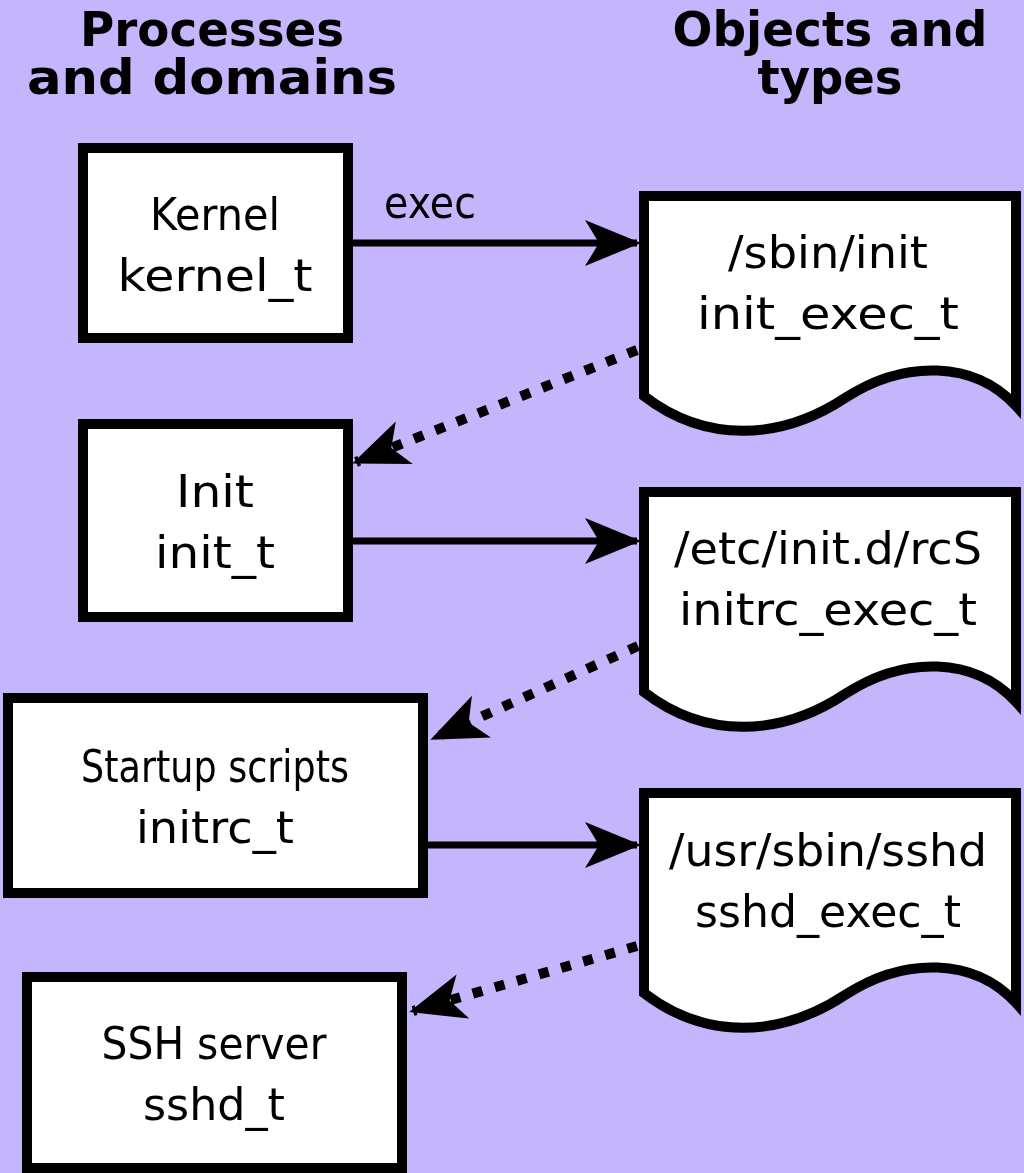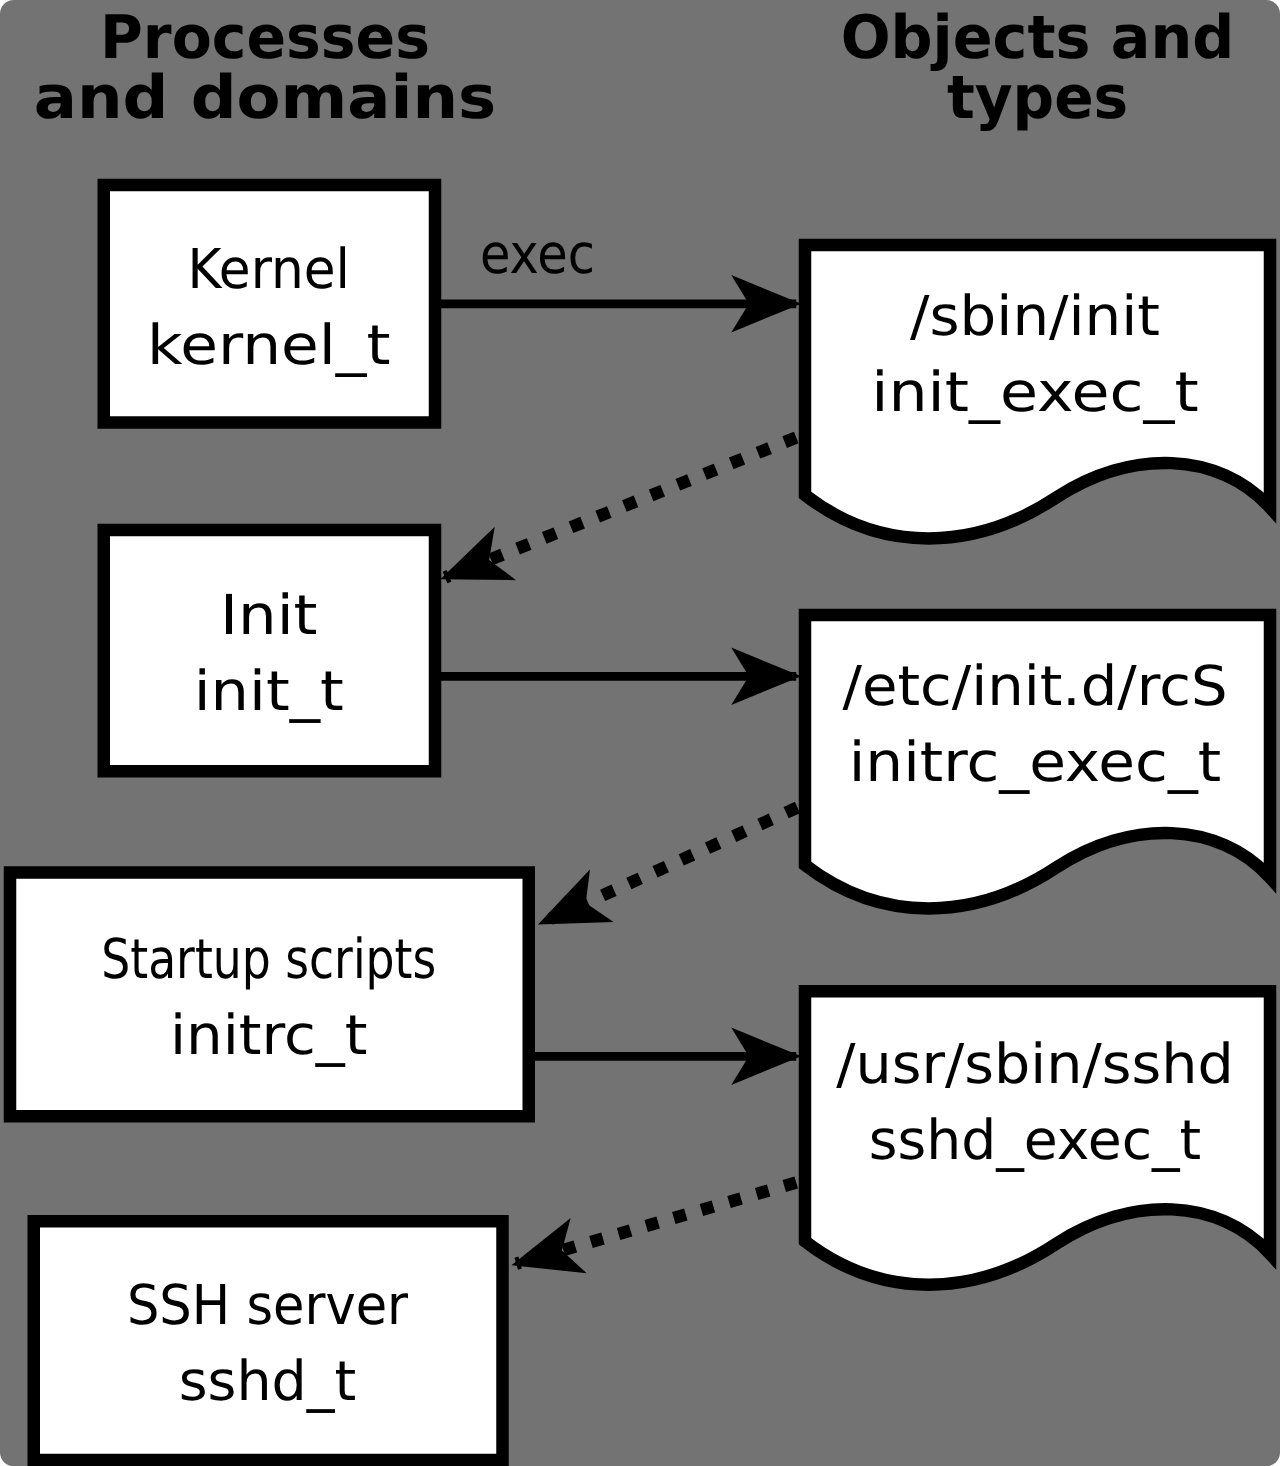--- a/index.html
+++ b/index.html
@@ -3,23 +3,22 @@
 <meta charset="utf-8">
 <style>
   html, body {
     margin: 0;
     padding: 0;
     background: #ffffff;
   }
   .diagram-wrap {
     width: 1024px;
     height: 1173px;
-    background: #737373;
+    background: #c4b5fd;
     overflow: hidden;
-    border-radius: 11px;
   }
   svg {
     display: block;
     font-family: "DejaVu Sans", "Liberation Sans", sans-serif;
   }
   .hdr {
     font-size: 48px;
     font-weight: bold;
     fill: #000000;
     text-anchor: middle;

